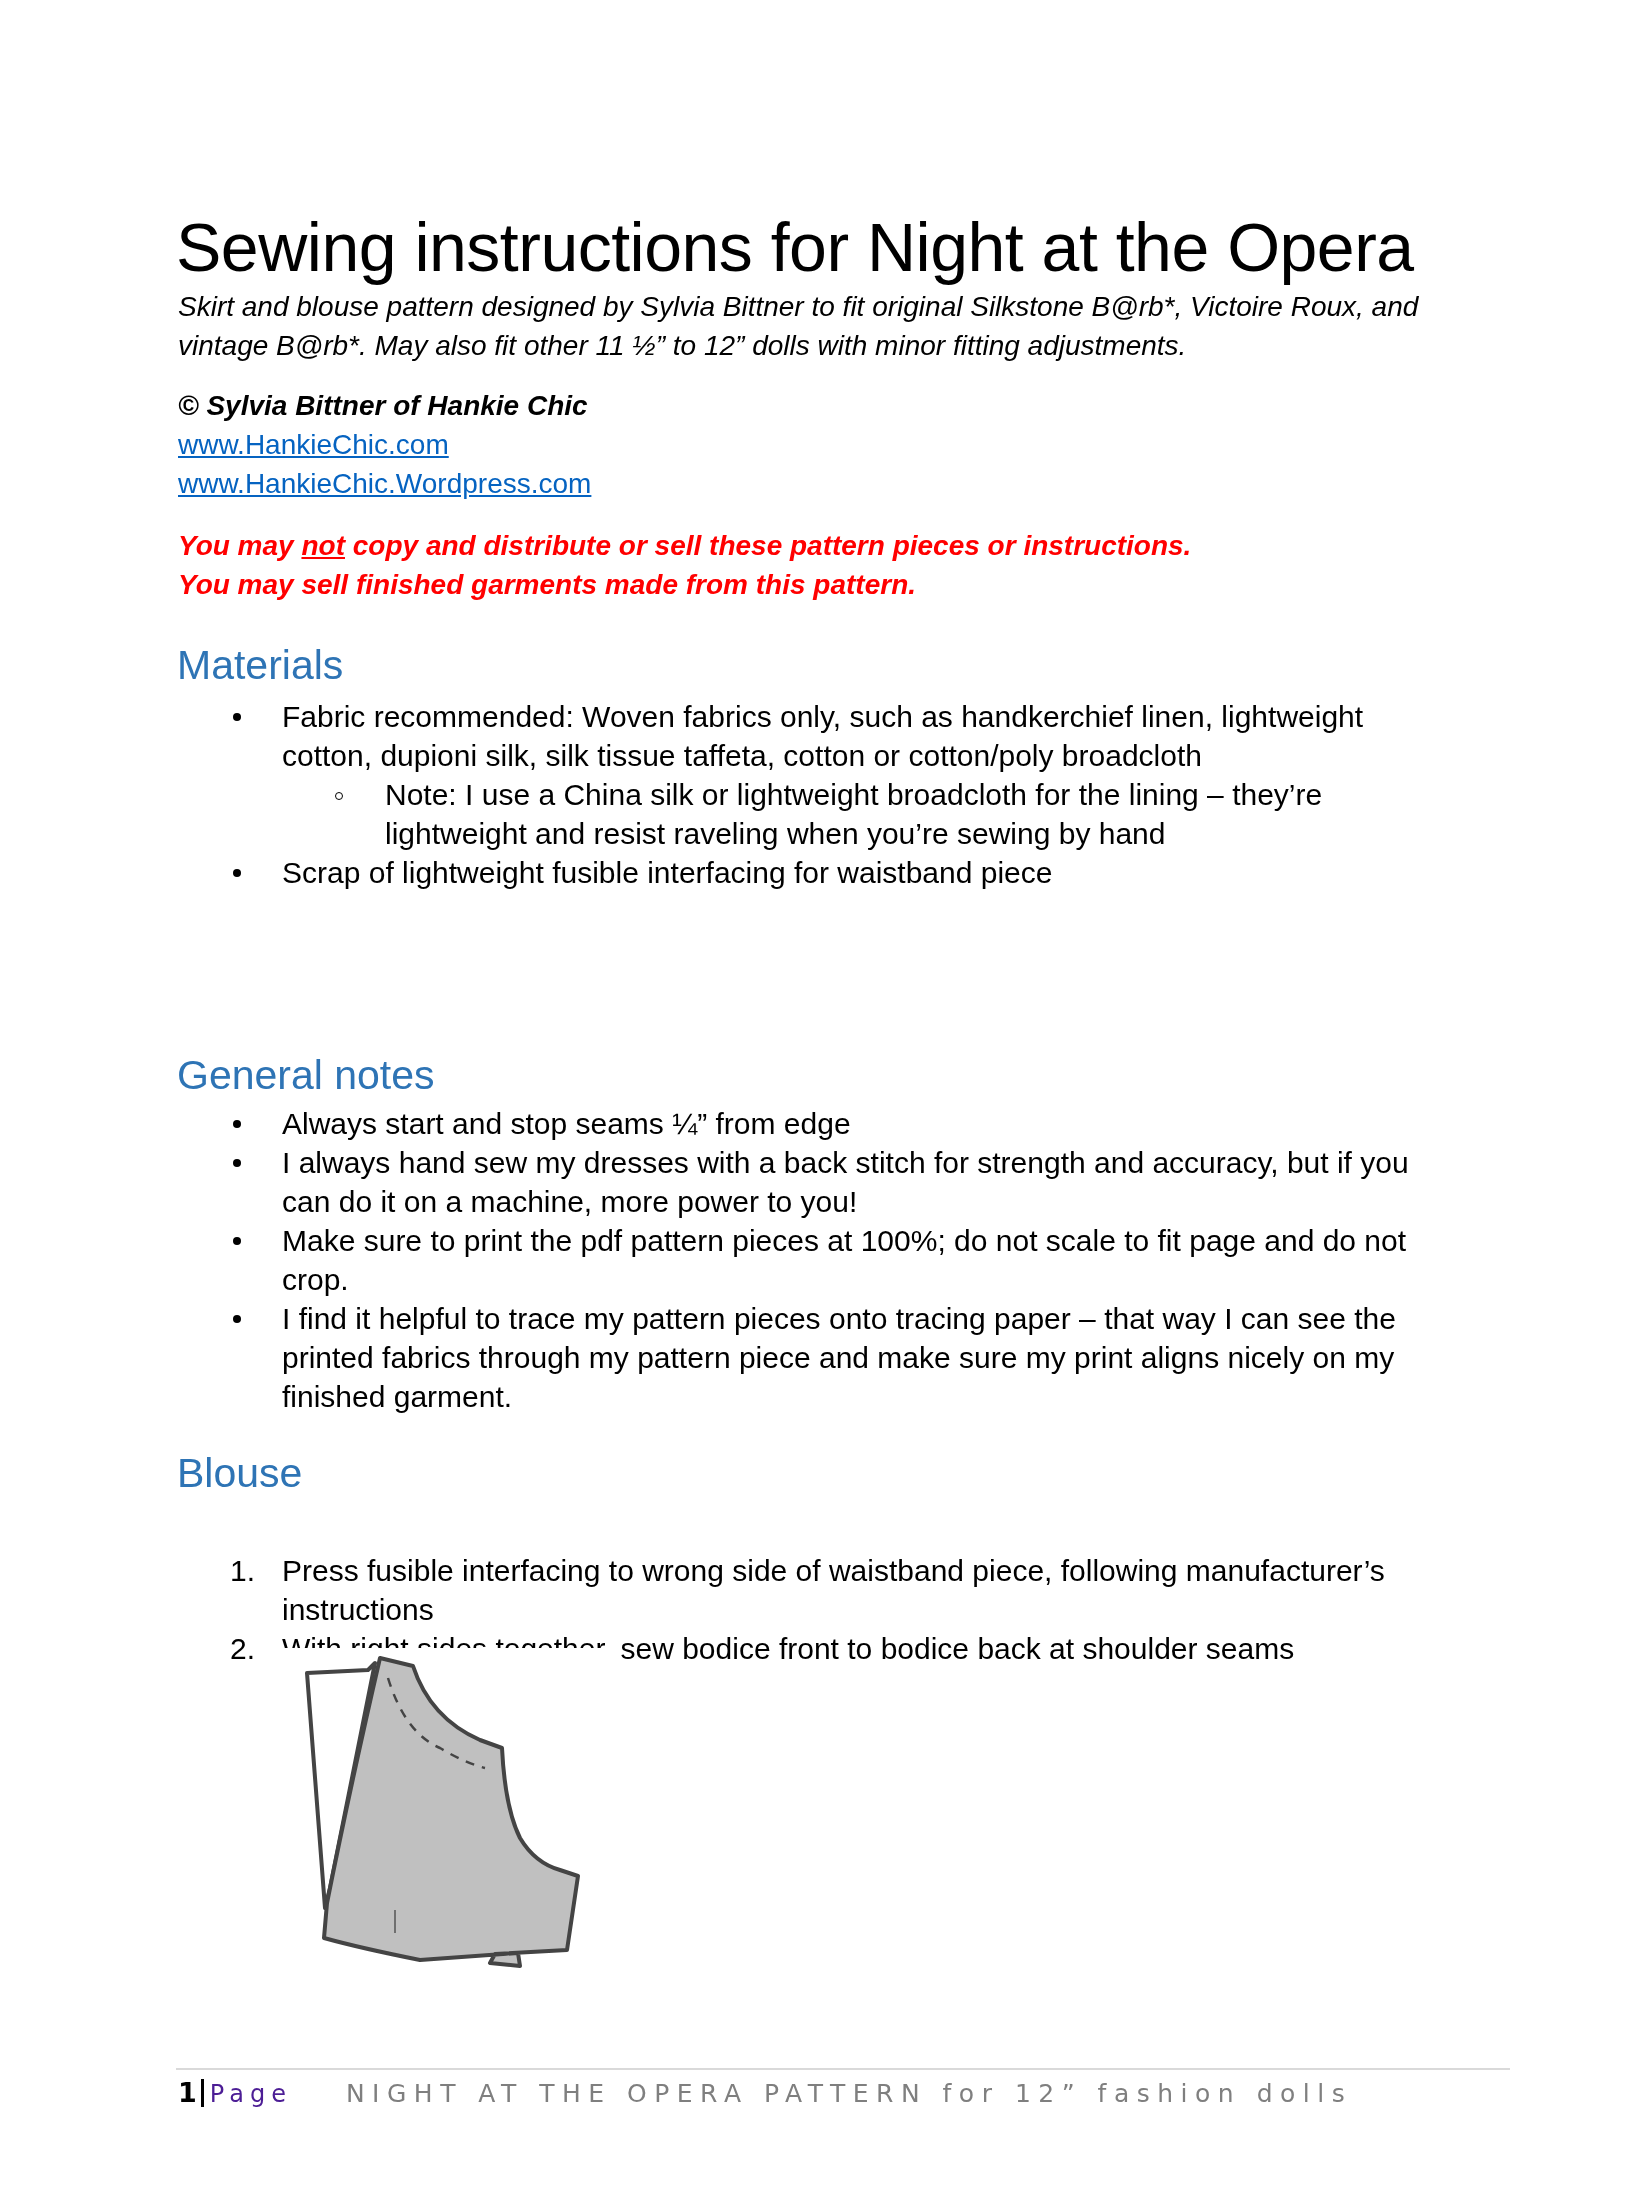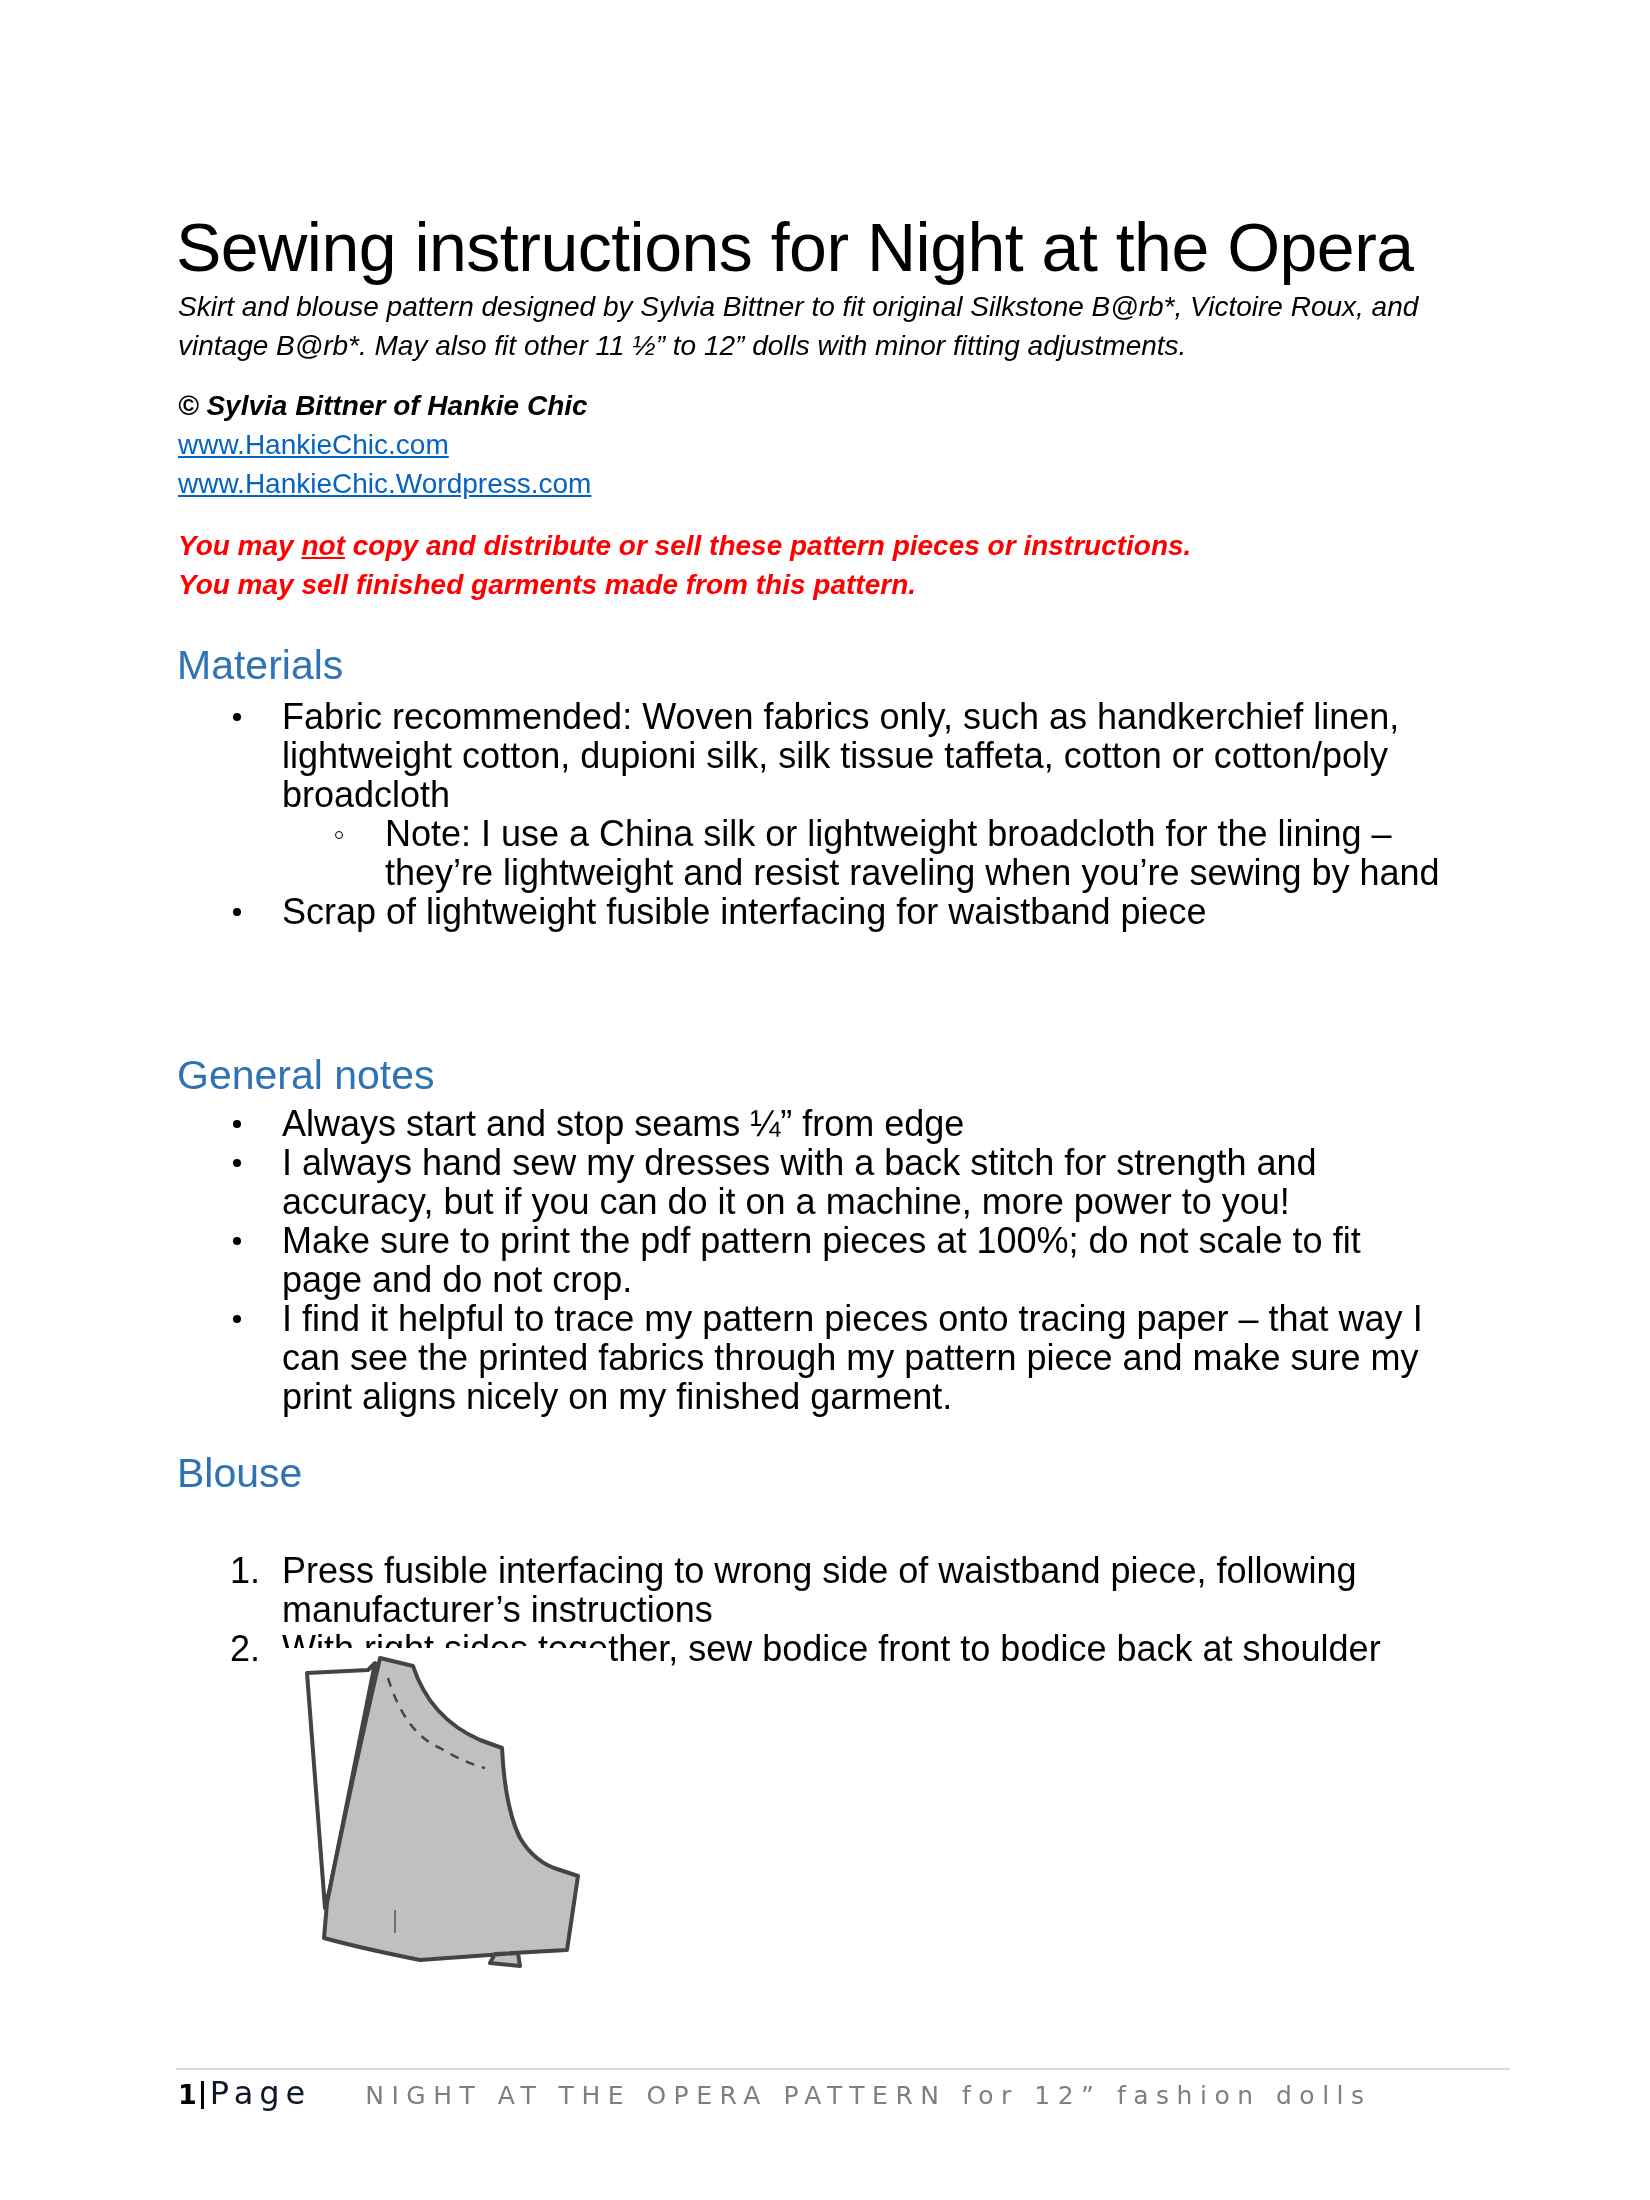--- a/index.html
+++ b/index.html
@@ -10,36 +10,36 @@
 
   .title { left: 176px; top: 207px; font-size: 68px; line-height: 80px; letter-spacing: -0.5px; }
   .subtitle { left: 178px; top: 287px; font-size: 28px; line-height: 39px; font-style: italic; white-space: normal; width: 1300px; }
   .copyright { left: 178px; top: 386px; font-size: 28px; line-height: 39px; font-style: italic; font-weight: bold; }
   .link { left: 178px; font-size: 28px; line-height: 39px; color: #0563C1; text-decoration: underline; }
   .warn { left: 178px; font-size: 28px; line-height: 39px; color: #FF0000; font-style: italic; font-weight: bold; }
   .warn .u { text-decoration: underline; }
 
   .h2 { left: 177px; font-size: 41px; line-height: 50px; color: #2E74B5; }
 
-  ul.list, ol.list { position: absolute; margin: 0; padding: 0; list-style: none; font-size: 36px; line-height: 39px; width: 1270px; }
+  ul.list, ol.list { position: absolute; margin: 0; padding: 0; list-style: none; font-size: 30px; line-height: 39px; width: 1270px; }
   .li { position: relative; padding-left: 104px; }
   .li .mk { position: absolute; left: 52px; top: 0; }
   .li .mk.dot::before { content: ""; position: absolute; top: 16px; left: 3px; width: 8px; height: 8px; border-radius: 50%; background: #000; }
   .li.sub { padding-left: 207px; }
   .li.sub .mk { left: 155px; }
   .li.sub .mk.circ::before { content: ""; position: absolute; top: 17px; left: 2px; width: 8px; height: 8px; border-radius: 50%; border: 1.5px solid #000; box-sizing: border-box; }
   .li.num .mk { left: 52px; }
 
   .figure { position: absolute; left: 280px; top: 1648px; width: 340px; height: 370px; }
 
   .footer-rule { position: absolute; left: 176px; top: 2068px; width: 1334px; height: 2px; background: #D9D9D9; }
   .footer { position: absolute; left: 178px; top: 2076px; font-size: 27px; line-height: 34px; white-space: nowrap; font-family: "DejaVu Sans", sans-serif; }
   .footer .pg { font-weight: bold; color: #000; }
   .footer .bar { display: inline-block; width: 3px; height: 28px; background: #000; vertical-align: -5px; margin: 0 6px 0 4px; }
-  .footer .pglabel { color: #0f172a; letter-spacing: 6px; font-size: 32px; }
+  .footer .pglabel { color: #4c1d95; letter-spacing: 6px; font-size: 24px; }
   .footer .doc { color: #7F7F7F; letter-spacing: 7.5px; font-size: 25px; margin-left: 54px; }
 </style>
 </head>
 <body>
 
 <div class="page">
 
   <div class="abs title">Sewing instructions for Night at the Opera</div>
   <div class="abs subtitle">Skirt and blouse pattern designed by Sylvia Bittner to fit original Silkstone B@rb*, Victoire Roux, and vintage B@rb*. May also fit other 11 ½” to 12” dolls with minor fitting adjustments.</div>
   <div class="abs copyright">© Sylvia Bittner of Hankie Chic</div>

